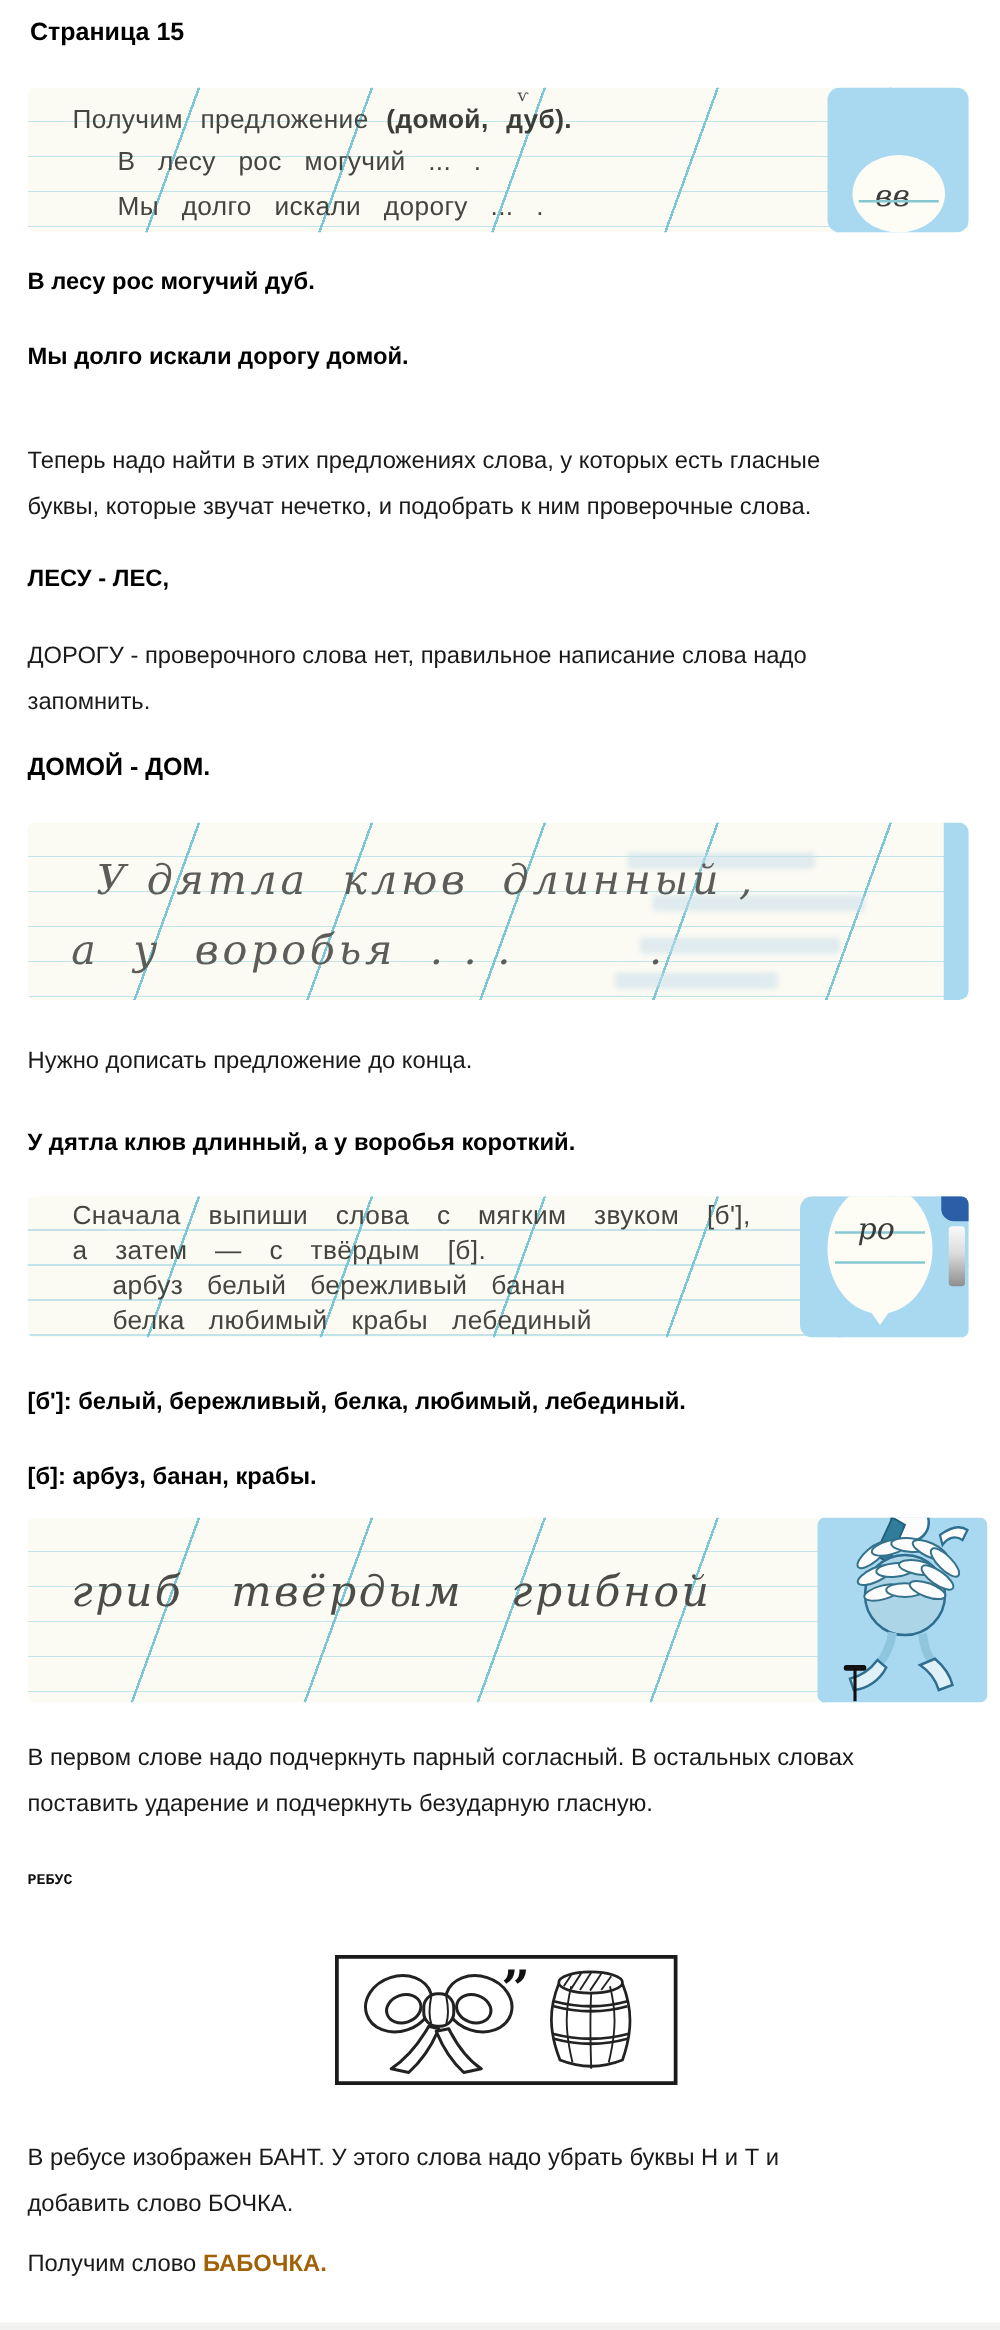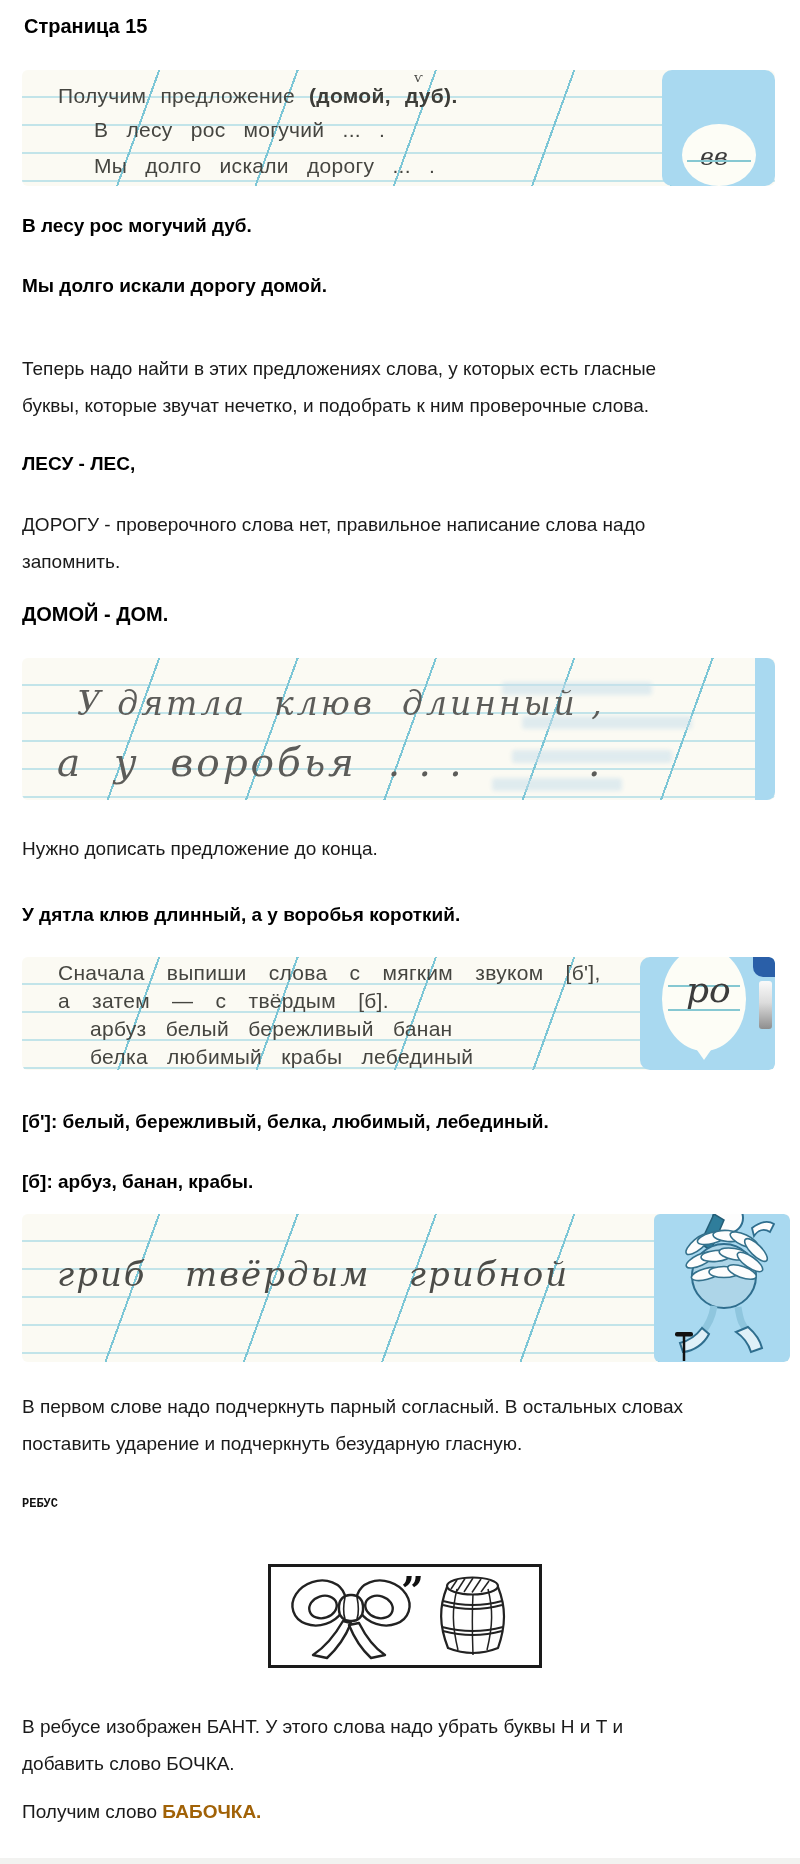--- a/index.html
+++ b/index.html
@@ -75,40 +75,40 @@
   </div>
 
   <p class="ans" style="margin-top:22px;font-size:20px;">ДОМОЙ - ДОМ.</p>
 
   <div class="notebook" style="margin-top:32px;height:142px;">
     <div class="ghost" style="left:480px;top:24px;width:150px;"></div>
     <div class="ghost" style="left:500px;top:58px;width:170px;"></div>
     <div class="ghost" style="left:490px;top:92px;width:160px;"></div>
     <div class="ghost" style="left:470px;top:120px;width:130px;"></div>
     <div class="cursive" style="left:55px;top:26px;font-size:33px;letter-spacing:3px;">У дятла  клюв  длинный ,</div>
-    <div class="cursive" style="left:35px;top:82px;font-size:39px;letter-spacing:3px;text-align:right;">а  у  воробья  . . .        .</div>
+    <div class="cursive" style="left:35px;top:82px;font-size:33px;letter-spacing:3px;text-align:right;">а  у  воробья  . . .        .</div>
     <div class="panel" style="left:733px;width:20px;border-radius:0 8px 8px 0;"></div>
   </div>
 
   <div class="para" style="margin-top:30px;">
     <div>Нужно дописать предложение до конца.</div>
   </div>
 
   <p class="ans" style="margin-top:36px;">У дятла клюв длинный, а у воробья короткий.</p>
 
   <div class="notebook" style="margin-top:30px;height:113px;">
     <div class="nb-line" style="left:36px;top:4px;word-spacing:16px;">Сначала выпиши слова с мягким звуком [б'],</div>
     <div class="nb-line" style="left:36px;top:32px;word-spacing:16px;">а затем — с твёрдым [б].</div>
     <div class="nb-line" style="left:68px;top:60px;word-spacing:13px;">арбуз белый бережливый банан</div>
     <div class="nb-line" style="left:68px;top:88px;word-spacing:13px;">белка любимый крабы лебединый</div>
     <div class="panel" style="left:618px;width:135px;border-radius:10px 6px 6px 10px;">
       <div class="balloon" style="left:22px;top:-10px;width:84px;height:104px;">
         <div class="bl" style="top:38px;"></div>
         <div class="bl" style="top:62px;"></div>
-        <span class="badge" style="left:24px;top:22px;font-size:36px;text-align:center;">ро</span>
+        <span class="badge" style="left:24px;top:22px;font-size:24px;text-align:center;">ро</span>
       </div>
       <div class="corner"></div>
       <div class="scrollstrip"></div>
     </div>
   </div>
 
   <p class="ans" style="margin-top:40px;">[б']: белый, бережливый, белка, любимый, лебединый.</p>
   <p class="ans" style="margin-top:36px;">[б]: арбуз, банан, крабы.</p>
 
   <div class="notebook" style="margin-top:20px;height:148px;width:768px;">

